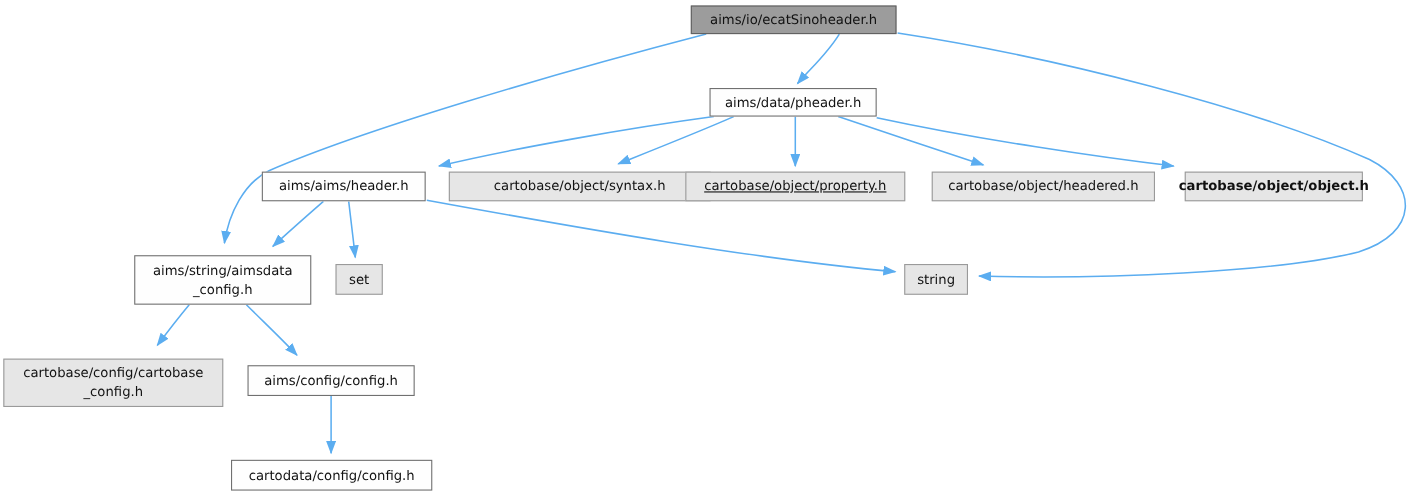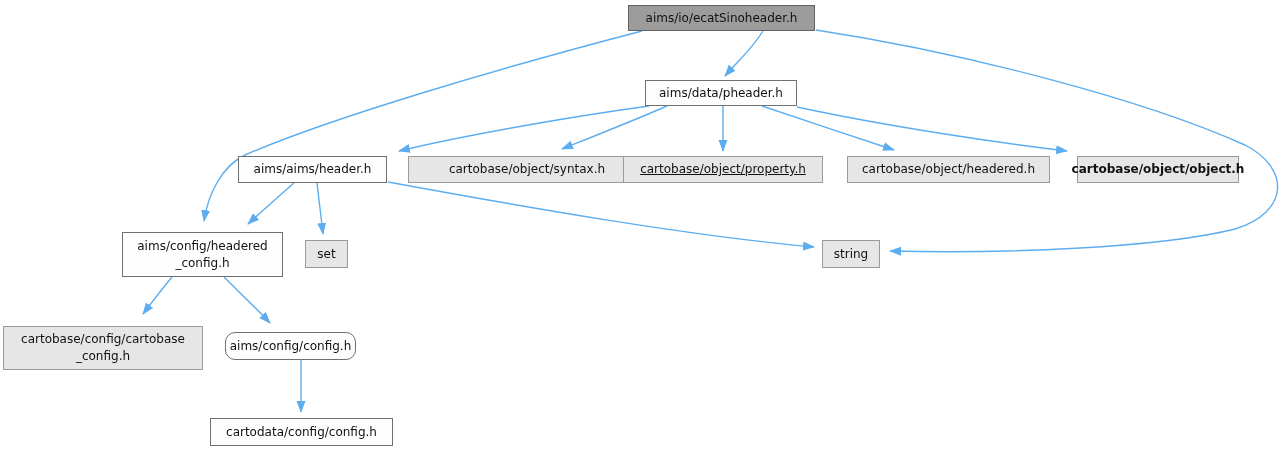--- a/index.html
+++ b/index.html
@@ -79,27 +79,27 @@
   <div class="node n-white" style="left:238px; top:156px; width:149px; height:27px;">aims/aims/header.h</div>
 
   <div class="node n-gray" style="left:408px; top:156px; width:238px; height:27px;">cartobase/object/syntax.h</div>
 
   <div class="node n-gray" style="left:623px; top:156px; width:200px; height:27px;text-decoration:underline;">cartobase/object/property.h</div>
 
   <div class="node n-gray" style="left:847px; top:156px; width:203px; height:27px;">cartobase/object/headered.h</div>
 
   <div class="node n-gray" style="left:1077px; top:156px; width:162px; height:27px;font-weight:bold;">cartobase/object/object.h</div>
 
-  <div class="node n-white" style="left:122px; top:232px; width:161px; height:45px;">aims/config/headered
+  <div class="node n-white" style="left:122px; top:232px; width:161px; height:45px;">aims/string/aimsdata
 _config.h</div>
 
   <div class="node n-gray" style="left:305px; top:240px; width:43px; height:28px;">set</div>
 
   <div class="node n-gray" style="left:822px; top:240px; width:58px; height:28px;">string</div>
 
   <div class="node n-gray" style="left:3px; top:326px;  width:200px; height:44px;">cartobase/config/cartobase
 _config.h</div>
 
-  <div class="node n-white" style="left:225px; top:332px; width:131px; height:28px;border-radius:10px;">aims/config/config.h</div>
+  <div class="node n-white" style="left:225px; top:332px; width:152px; height:28px;">aims/config/config.h</div>
 
   <div class="node n-white" style="left:210px; top:418px; width:183px; height:28px;">cartodata/config/config.h</div>
 
 </div>
 
 </body></html>

